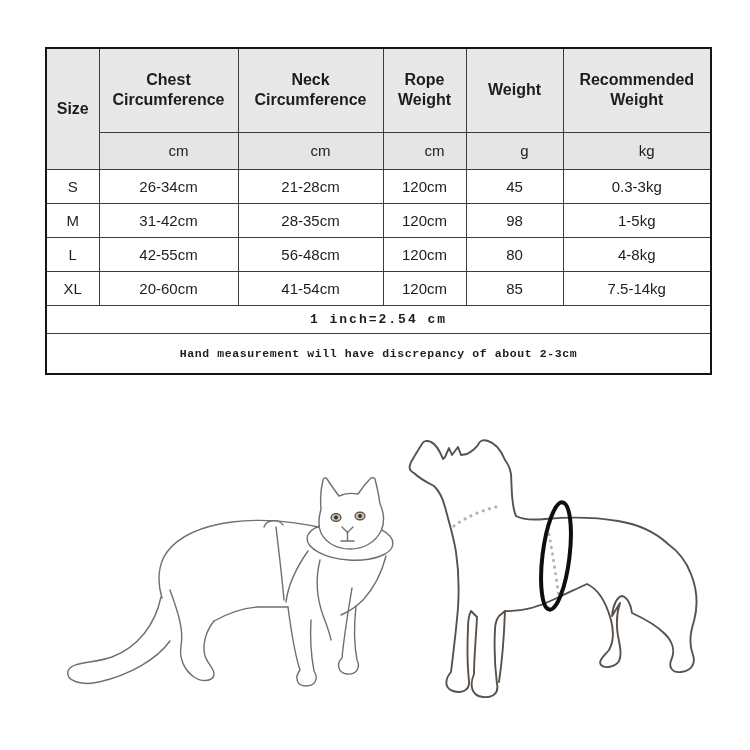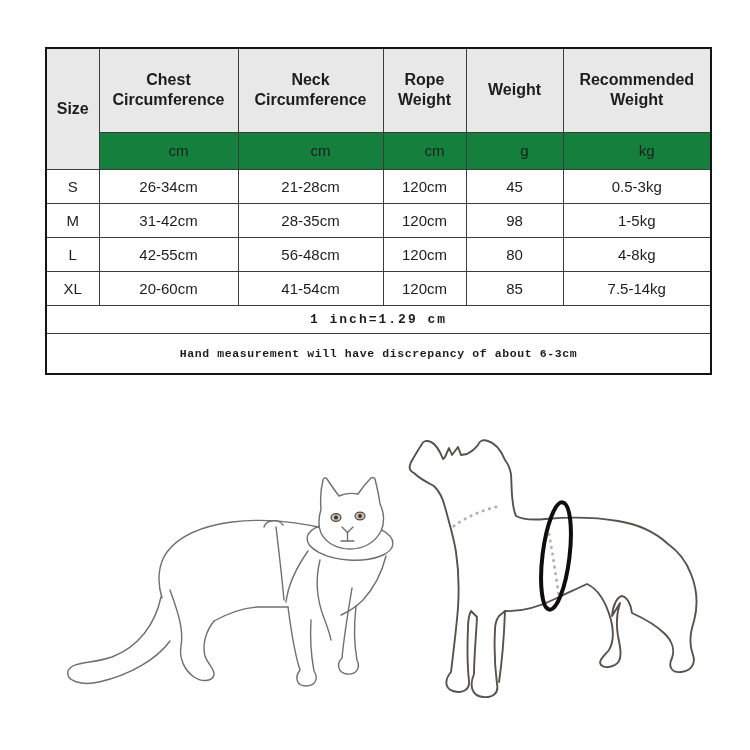--- a/index.html
+++ b/index.html
@@ -17,21 +17,21 @@
   .size-chart td, .size-chart th {
     border:1px solid #3c3c3c; text-align:center; vertical-align:middle; padding:0;
   }
   .size-chart .hd {
     background:#e8e8e8; font-weight:bold; font-size:16px; line-height:1.25;
   }
   .size-chart tr.r-head   { height:84px; }
   .size-chart tr.r-units  { height:37px; }
   .size-chart tr.r-data   { height:34px; }
   .size-chart tr.r-data td{ font-size:15px; font-weight:normal; }
-  .size-chart .unit { background:#15803d; font-size:15px; font-weight:normal;padding-left:20px; }
+  .size-chart .unit { background:#e5e5e5; font-size:15px; font-weight:normal;padding-left:20px; }
   .size-chart tr.r-note1 { height:28px; }
   .size-chart tr.r-note2 { height:41px; }
   .note-conv {
     font-family:"Liberation Mono", monospace; font-weight:bold;
     font-size:13px; letter-spacing:2px;
   }
   .note-disc {
     font-family:"Liberation Mono", monospace; font-weight:bold;
     font-size:11.5px; letter-spacing:0.6px;
   }
@@ -74,21 +74,21 @@
     <td class="unit">cm</td>
     <td class="unit">g</td>
     <td class="unit">kg</td>
   </tr>
   <tr class="r-data">
     <td>S</td>
     <td>26-34cm</td>
     <td>21-28cm</td>
     <td>120cm</td>
     <td>45</td>
-    <td>0.5-3kg</td>
+    <td>0.3-3kg</td>
   </tr>
   <tr class="r-data">
     <td>M</td>
     <td>31-42cm</td>
     <td>28-35cm</td>
     <td>120cm</td>
     <td>98</td>
     <td>1-5kg</td>
   </tr>
   <tr class="r-data">
@@ -101,24 +101,24 @@
   </tr>
   <tr class="r-data">
     <td>XL</td>
     <td>20-60cm</td>
     <td>41-54cm</td>
     <td>120cm</td>
     <td>85</td>
     <td>7.5-14kg</td>
   </tr>
   <tr class="r-note1">
-    <td colspan="6" class="note-conv">1 inch=1.29 cm</td>
+    <td colspan="6" class="note-conv">1 inch=2.54 cm</td>
   </tr>
   <tr class="r-note2">
-    <td colspan="6" class="note-disc">Hand measurement will have discrepancy of about 6-3cm</td>
+    <td colspan="6" class="note-disc">Hand measurement will have discrepancy of about 2-3cm</td>
   </tr>
 </tbody>
   </table>
 
 <div class="diagram">
   <svg width="750" height="370" viewBox="0 380 750 370">
 
     <g>
 
       <path class="cat-stroke" d="M 161 597 C 155 625, 138 647, 112 657 C 92 664, 72 661, 68 671 C 65 681, 82 686, 99 682 C 130 675, 157 659, 170 641"></path>

